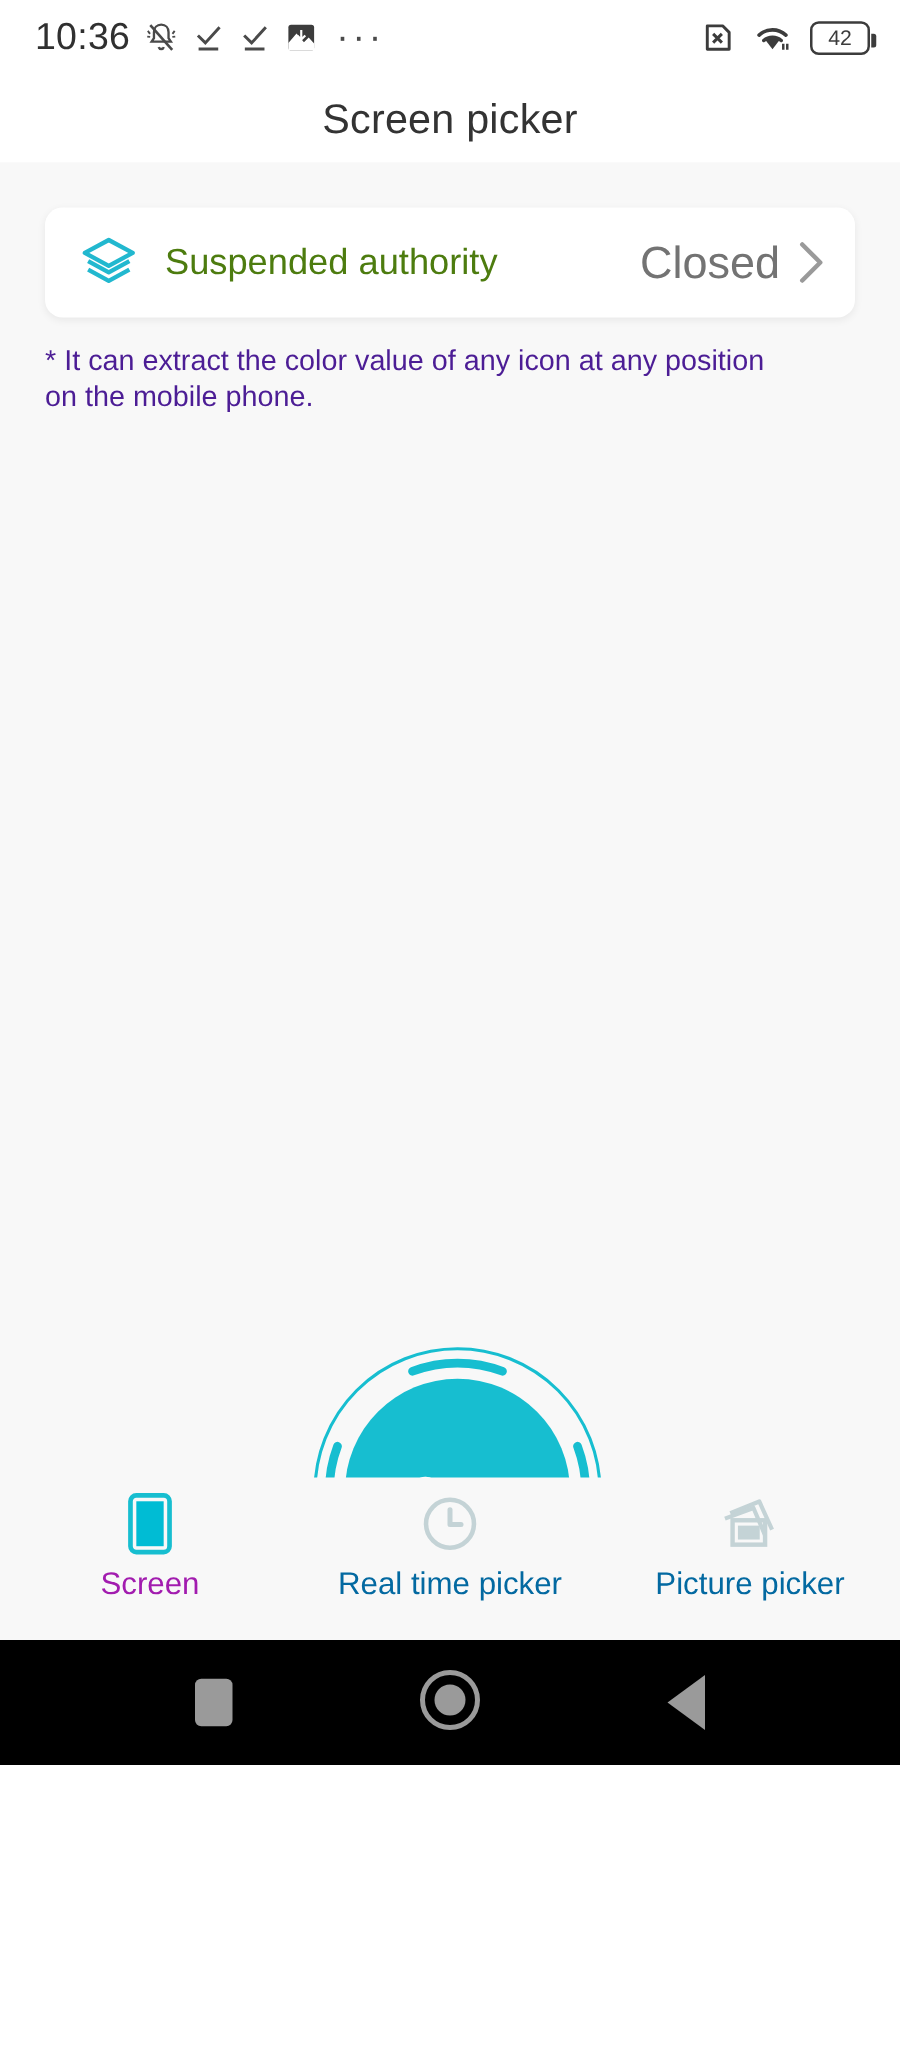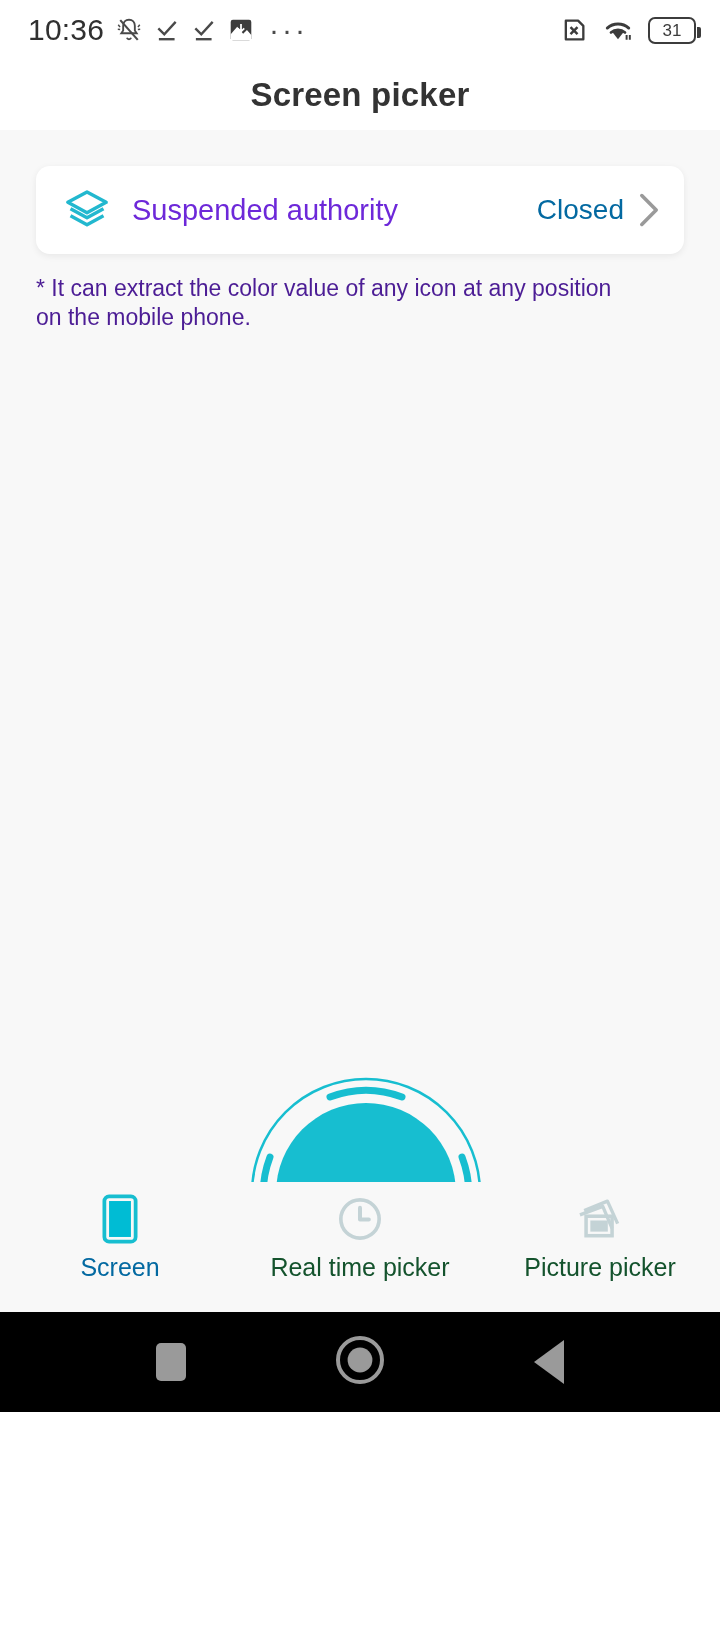--- a/index.html
+++ b/index.html
@@ -65,21 +65,21 @@
   .header {
     height: 70px;
     background: #ffffff;
     display: flex;
     align-items: center;
     justify-content: center;
     flex: 0 0 auto;
   }
   .header h1 {
     font-size: 33px;
-    font-weight: 700;
+    font-weight: 400;
     color: #333333;
     letter-spacing: 0.2px;
   }
 
   
   .content {
     flex: 1 1 auto;
     background: #f8f8f8;
     position: relative;
     display: flex;
@@ -95,27 +95,27 @@
     display: flex;
     align-items: center;
     padding: 0 24px 0 28px;
     box-shadow: 0 2px 7px rgba(0,0,0,0.07);
     flex: 0 0 auto;
   }
   .card-icon { width: 46px; height: 46px; flex: 0 0 auto; }
   .card-title {
     margin-left: 22px;
     font-size: 29px;
-    color: #6d28d9;
+    color: #4d7c0f;
     font-weight: 400;
   }
   .card-status {
     margin-left: auto;
-    font-size: 28px;
-    color: #0369a1;
+    font-size: 36px;
+    color: #737373;
   }
   .card-chevron { margin-left: 14px; width: 22px; height: 36px; flex: 0 0 auto; }
 
   .hint {
     margin: 20px 36px 0 36px;
     font-size: 23px;
     line-height: 1.28;
     color: #4c1d95;
     max-width: 600px;
   }
@@ -163,22 +163,22 @@
     padding-top: 12px;
   }
   .tab {
     flex: 1 1 0;
     display: flex;
     flex-direction: column;
     align-items: center;
     gap: 9px;
   }
   .tab-icon { height: 50px; display: flex; align-items: center; justify-content: center; }
-  .tab-label { font-size: 25px; color: #14532d; }
-  .tab.active .tab-label { color: #0369a1; }
+  .tab-label { font-size: 25px; color: #0369a1; }
+  .tab.active .tab-label { color: #a21caf; }
 
   
   .navbar {
     height: 100px;
     background: #000000;
     display: flex;
     align-items: center;
     justify-content: center;
     gap: 148px;
     flex: 0 0 auto;
@@ -248,21 +248,21 @@
       </span>
       <span class="sb-icon">
         <svg width="32" height="28" viewBox="0 0 26 22">
           <path d="M13 18.6 L8.4 12.6 A7.6 7.6 0 0 1 17.6 12.6 Z" fill="#3c3c3c"></path>
           <path d="M4.3 9.4 A13 13 0 0 1 21.7 9.4" fill="none" stroke="#3c3c3c" stroke-width="2.4" stroke-linecap="round"></path>
           <path d="M7.3 13 A8.6 8.6 0 0 1 18.7 13" fill="none" stroke="#3c3c3c" stroke-width="2.2" stroke-linecap="round"></path>
           <path d="M20 15 v4 M22.6 15 v4" stroke="#3c3c3c" stroke-width="1.6"></path>
         </svg>
       </span>
       <span class="batt">
-        <span>31</span>
+        <span>42</span>
       </span>
     </div>
   </div>
 
   <div class="header">
     <h1>Screen picker</h1>
   </div>
 
   <div class="content">
 

